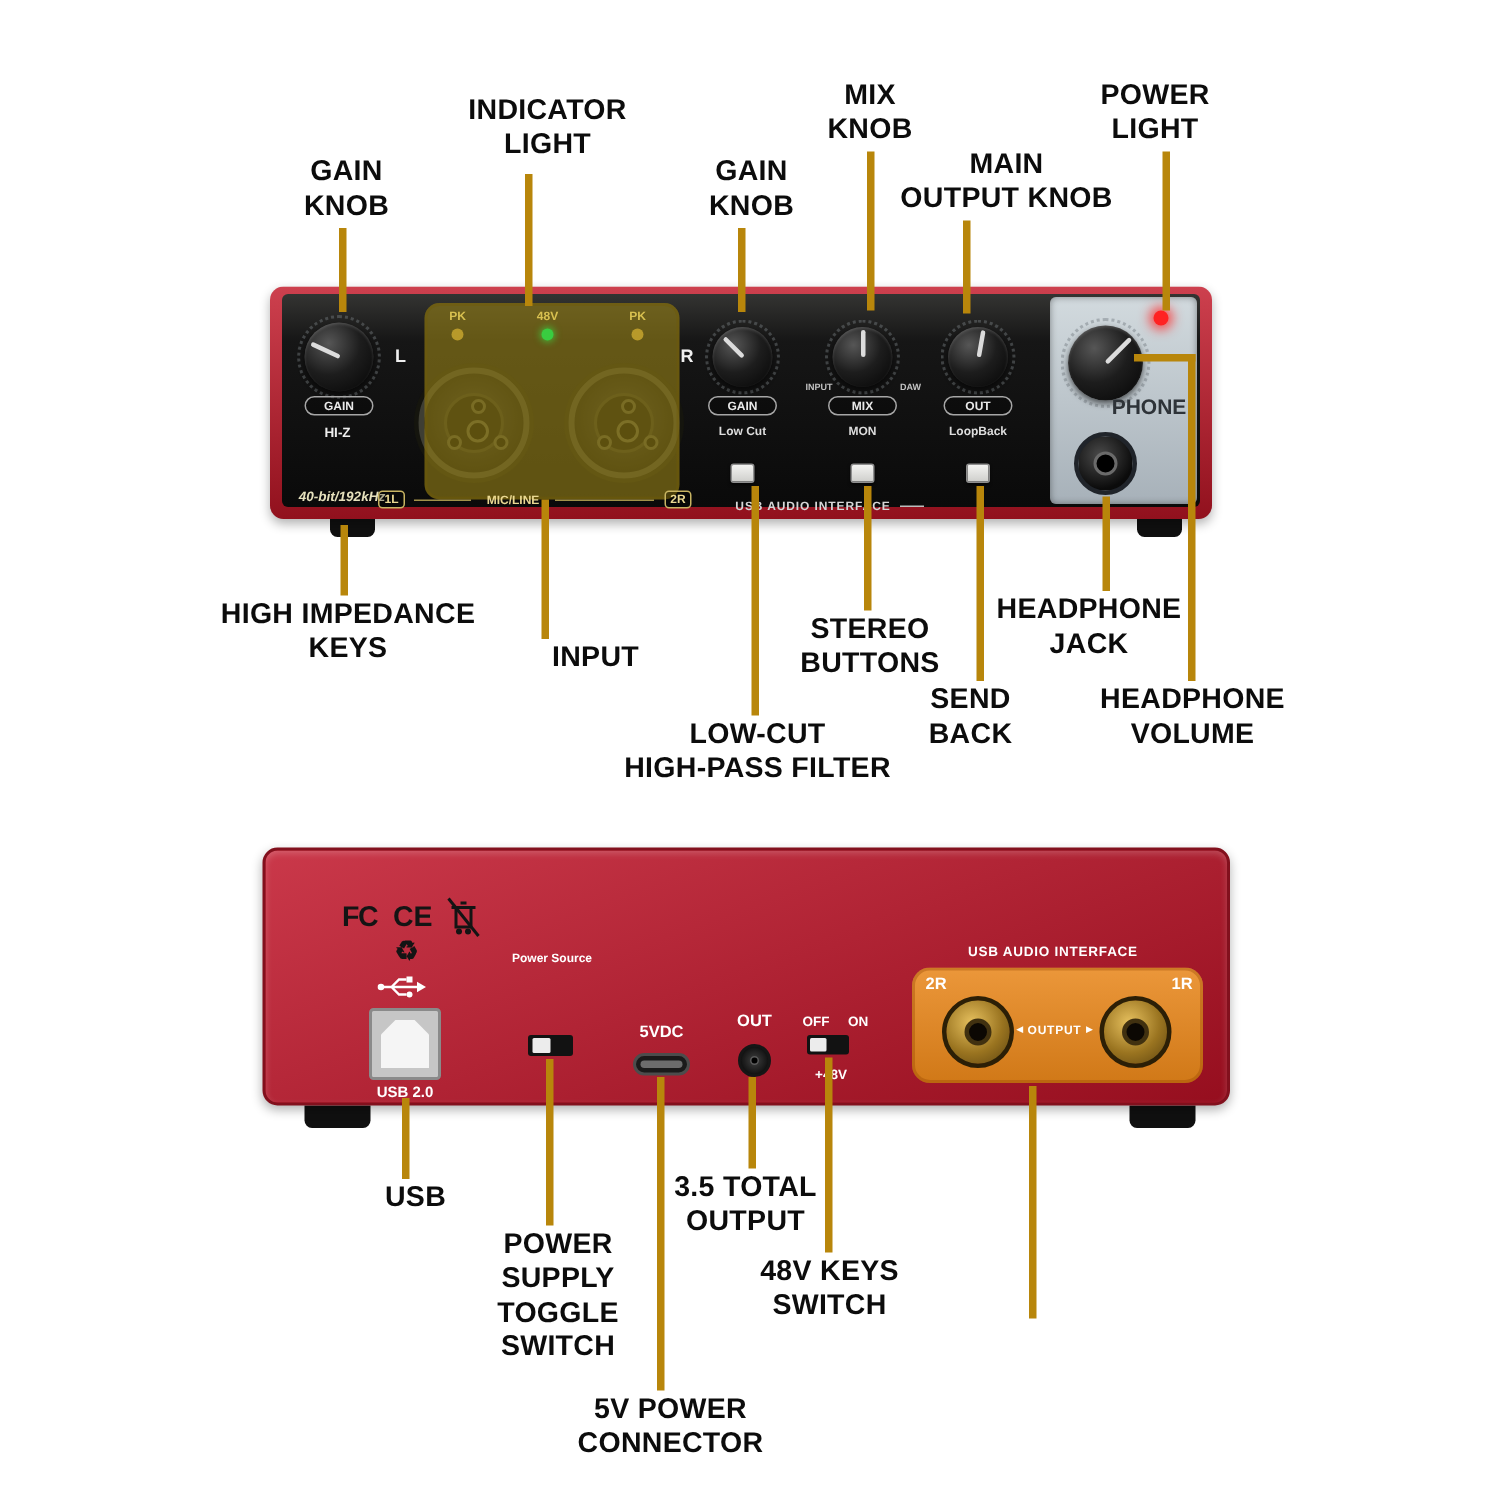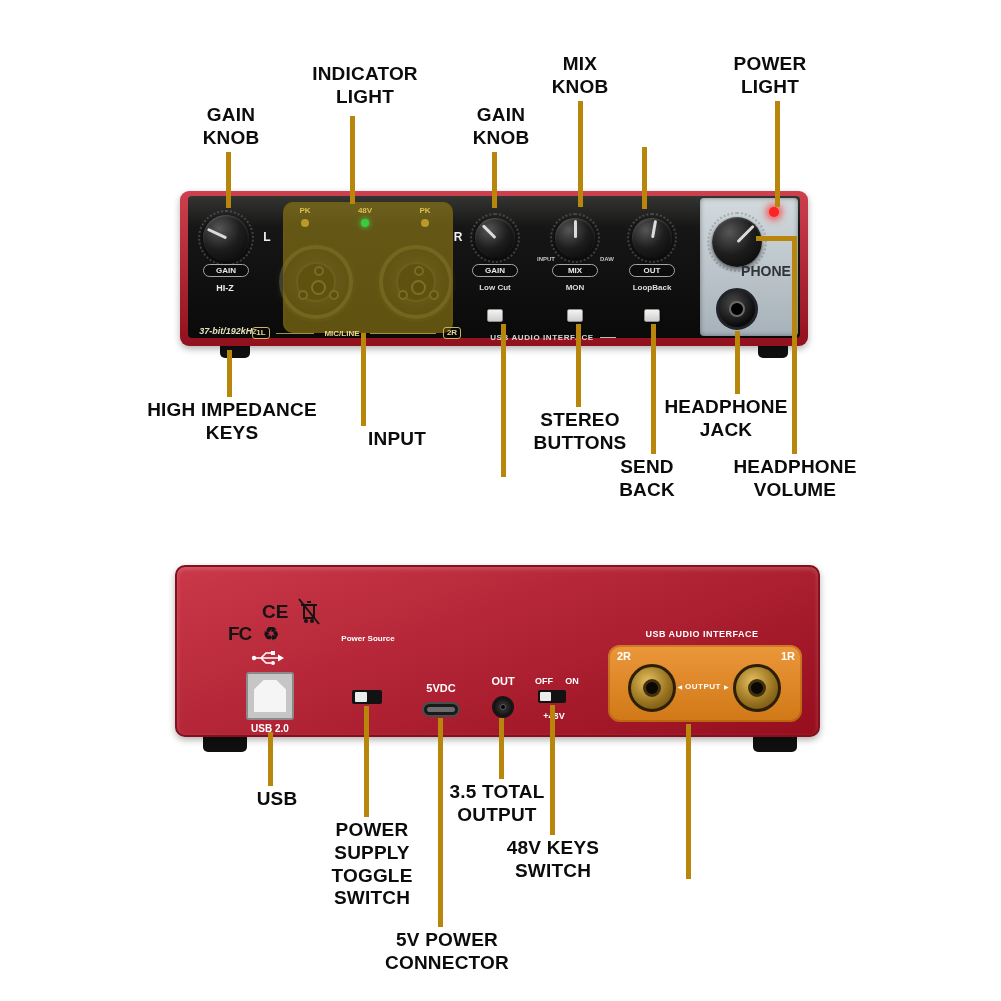--- a/index.html
+++ b/index.html
@@ -97,35 +97,39 @@
 <div id="stage">
 
   <div class="callout" style="left:231px; top:104px;">GAIN
 KNOB</div>
   <div class="callout" style="left:365px; top:63px;">INDICATOR
 LIGHT</div>
   <div class="callout" style="left:501px; top:104px;">GAIN
 KNOB</div>
   <div class="callout" style="left:580px; top:53px;">MIX
 KNOB</div>
+  <div class="callout" style="left:671px; top:99px;">MAIN
+OUTPUT KNOB</div>
   <div class="callout" style="left:770px; top:53px;">POWER
 LIGHT</div>
 
   <div class="lead" style="left:226px; top:152px; height:56px;"></div>
   <div class="lead" style="left:350px; top:116px; height:88px;"></div>
   <div class="lead" style="left:492px; top:152px; height:56px;"></div>
   <div class="lead" style="left:578px; top:101px; height:106px;"></div>
   <div class="lead" style="left:642px; top:147px; height:62px;"></div>
   <div class="lead" style="left:775px; top:101px; height:106px;"></div>
 
   <div class="callout" style="left:232px; top:399px;">HIGH IMPEDANCE
 KEYS</div>
   <div class="callout" style="left:397px; top:428px;">INPUT</div>
   <div class="callout" style="left:580px; top:409px;">STEREO
 BUTTONS</div>
+  <div class="callout" style="left:505px; top:479px;">LOW-CUT
+HIGH-PASS FILTER</div>
   <div class="callout" style="left:647px; top:456px;">SEND
 BACK</div>
   <div class="callout" style="left:726px; top:396px;">HEADPHONE
 JACK</div>
   <div class="callout" style="left:795px; top:456px;">HEADPHONE
 VOLUME</div>
 
   <div class="lead" style="left:227px; top:350px; height:47px;"></div>
   <div class="lead" style="left:361px; top:333px; height:93px;"></div>
   <div class="lead" style="left:576px; top:324px; height:83px;"></div>
@@ -204,34 +208,34 @@
   <div class="tickring" style="left:707px; top:212px; width:60px; height:60px; border-color:#7d858b;"></div>
   <div class="knob" style="left:712px; top:217px; width:50px; height:50px;">
     <div class="ptr" style="transform:rotate(225deg);"></div>
   </div>
   <div class="led" style="left:769px; top:207px; width:10px; height:10px; background:var(--led_red); box-shadow:0 0 7px 3px rgba(255,40,40,.75);"></div>
   <div class="sm" style="left:766px; top:263px; font-size:14px; color:#2e3338;">PHONE</div>
   <div class="hpjack">
     <div class="in"></div>
   </div>
 
-  <div class="sm" style="left:228px; top:326px; font-size:9px; font-style:italic; color:#e6e1bd;">37-bit/192kHz</div>
+  <div class="sm" style="left:228px; top:326px; font-size:9px; font-style:italic; color:#e6e1bd;">40-bit/192kHz</div>
   <div class="badge" style="left:252px; top:327px; width:18px; height:12px; line-height:10px; border-color:#c8b462; color:#ead892; border-radius:3px;">1L</div>
   <div class="rule" style="left:276px; top:333px; width:38px;"></div>
   <div class="sm" style="left:342px; top:329px; color:#ead892;">MIC/LINE</div>
   <div class="rule" style="left:370px; top:333px; width:66px;"></div>
   <div class="badge" style="left:443px; top:327px; width:18px; height:12px; line-height:10px; border-color:#c8b462; color:#ead892; border-radius:3px;">2R</div>
   <div class="sm" style="left:542px; top:333px; color:#d6d6d6; letter-spacing:.6px;">USB AUDIO INTERFACE</div>
   <div class="rule" style="left:600px; top:337px; width:16px; background:#bdbdbd;"></div>
 
   <div class="foot" style="left:203px; top:737px; width:44px; height:15px;"></div>
   <div class="foot" style="left:753px; top:737px; width:44px; height:15px;"></div>
   <div class="back-frame"></div>
 
-  <div class="mark" style="left:228px; top:623px; font-size:19px; letter-spacing:-1px;">FC</div>
+  <div class="mark" style="left:228px; top:601px; font-size:19px; letter-spacing:-1px;">FC</div>
   <div class="mark" style="left:262px; top:601px; font-size:19px;">CE</div>
   <div style="position:absolute; left:297px; top:597px; z-index:5;">
     <svg width="24" height="30" viewBox="0 0 24 30">
       <rect x="7" y="8" width="10" height="13" fill="none" stroke="#141414" stroke-width="2"></rect>
       <line x1="4" y1="8" x2="20" y2="8" stroke="#141414" stroke-width="2"></line>
       <line x1="10" y1="5" x2="14" y2="5" stroke="#141414" stroke-width="2"></line>
       <circle cx="9" cy="24" r="2" fill="#141414"></circle>
       <circle cx="15" cy="24" r="2" fill="#141414"></circle>
       <line x1="2" y1="2" x2="22" y2="27" stroke="#141414" stroke-width="2"></line>
     </svg>

